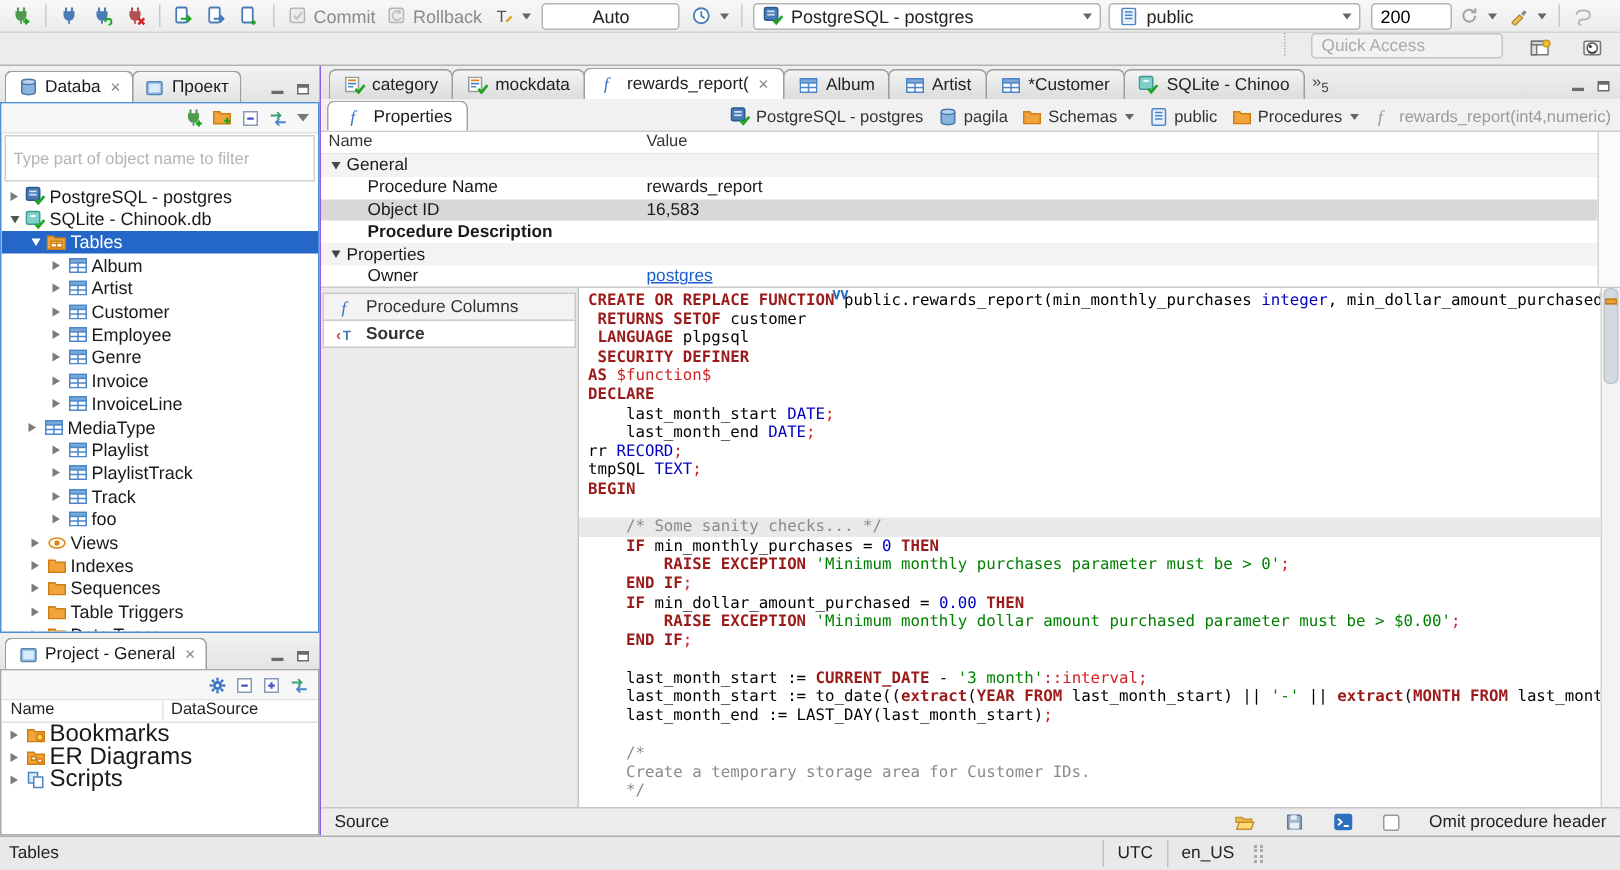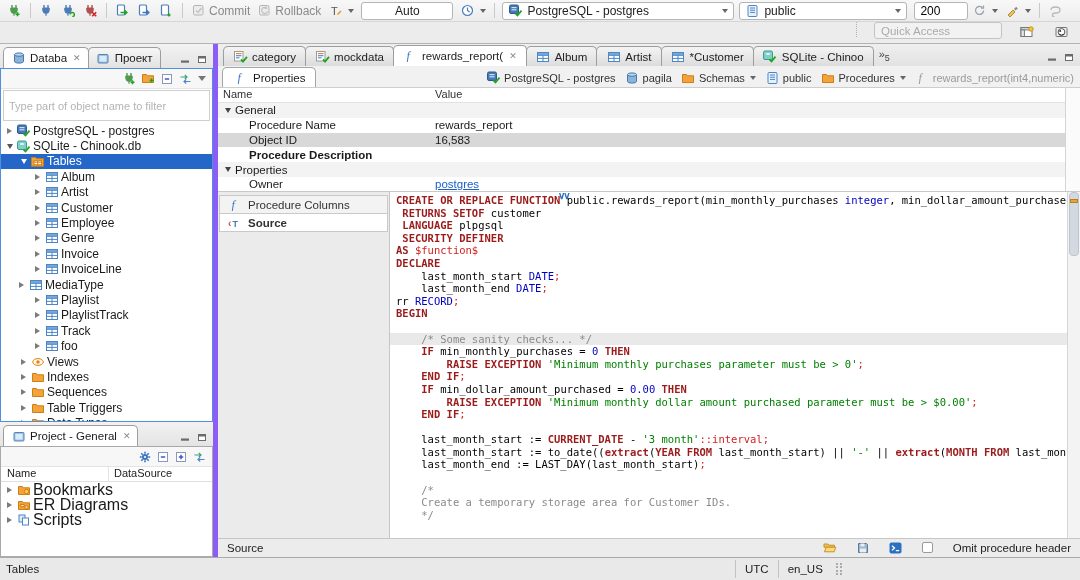--- a/index.html
+++ b/index.html
@@ -48,21 +48,21 @@
   .arr .r{border-top:3.5px solid transparent;border-bottom:3.5px solid transparent;border-left:5px solid #7b7b7b}
   .arr .d{border-left:3.5px solid transparent;border-right:3.5px solid transparent;border-top:5px solid #555}
   .trow.sel .arr .d{border-top-color:#fff}
   .tl{padding:0 4px 0 2px}
   
   .prj{height:135px;display:flex;flex-direction:column}
   .phead{display:flex;height:15px;font-size:11px;color:#222;border-bottom:1px solid #e0e0e0;background:#fff}
   .phead .c1{width:108px;padding-left:6px;border-right:1px solid #e4e4e4}
   .prow{display:flex;align-items:center;height:15.4px;font-size:16px;white-space:nowrap}
   
-  .main{flex:1;display:flex;flex-direction:column;min-width:0;border-left:5px solid #8b5cf6}
+  .main{flex:1;display:flex;flex-direction:column;min-width:0;border-left:1px solid #8b5cf6}
   .etabs{display:flex;align-items:flex-end;height:22px;background:linear-gradient(#efefef,#e2e2e2);padding:2px 3px 0 5px}
   .etab{display:inline-flex;align-items:center;gap:4px;height:20px;padding:0 9px;border:1px solid #9d9d9d;border-bottom:none;border-radius:5px 5px 0 0;background:linear-gradient(#f4f4f4,#dcdcdc);font-size:11.5px;white-space:nowrap;margin-right:-1px;color:#222}
   .etab.active{background:#fff;height:21px}
   .ovf{font-size:11px;color:#444;padding:0 6px 3px 6px}
   .ovf sub{font-size:9px}
   .crumbrow{display:flex;align-items:flex-end;height:22px;background:#f1f1f1;border-bottom:1px solid #cdcdcd;padding:2px 6px 0 4px}
   .proptab{display:inline-flex;align-items:center;gap:5px;height:20px;padding:0 10px;border:1px solid #a5a5a5;border-bottom:none;border-radius:5px 5px 0 0;background:#fff;font-size:11.5px}
   .crumbs{margin-left:auto;display:flex;align-items:center;gap:9px;padding-bottom:3px;font-size:11px;color:#333;white-space:nowrap}
   .crumb{display:inline-flex;align-items:center;gap:3px}
   .crumb.muted{color:#9a9a9a}
@@ -94,21 +94,21 @@
   .s{color:#008000}
   .c{color:#8a8a8a}
   .r{color:#d42020}
   .d{color:#000}
   .ruler{width:13px;flex:0 0 auto;background:#f3f3f3;border-left:1px solid #d6d6d6;position:relative}
   .rtick{position:absolute;top:7px;left:2px;width:8px;height:4px;background:#e8a33d;border:1px solid #bf7f15}
   .rthumb{position:absolute;top:0;left:1px;width:10px;height:64px;background:#d3d9e0;border-radius:4px;border:1px solid #bcc4cd}
   .scrollhint{position:absolute;top:-2px;left:168px;color:#2b6fc0;font-size:10px;letter-spacing:-2px;font-weight:bold}
   
   .ebottom{display:flex;align-items:center;gap:6px;height:19px;background:#ececec;border-top:1px solid #c6c6c6;font-size:11.5px;padding:0 9px;color:#222}
-  .right-tools{margin-left:auto;display:flex;align-items:flex-start;gap:20px}
+  .right-tools{margin-left:auto;display:flex;align-items:flex-end;gap:20px}
   .cbx{width:11px;height:11px;border:1px solid #9a9a9a;background:#fff;border-radius:2px;display:inline-block}
   .status{display:flex;align-items:center;height:23px;background:#e9e9e9;border-top:1px solid #ababab;font-size:11.5px;padding:0 6px;position:relative;color:#222}
   .tzg{position:absolute;left:735px;top:2px;bottom:2px;display:flex;align-items:center}
   .tz{padding:0 9px;border-left:1px solid #c2c2c2;height:100%;display:flex;align-items:center}
   .tz:last-of-type{border-right:1px solid #c2c2c2}
   .grip{width:6px;height:12px;margin-left:4px;border-left:2px dotted #aaa;border-right:2px dotted #aaa}
 </style>
 </head>
 <body>
 
@@ -975,20 +975,21 @@
         <div class="code">
             <div class="cl"><span class="k">CREATE OR REPLACE FUNCTION</span><span class="d"> public.rewards_report(min_monthly_purchases </span><span class="t">integer</span><span class="d">, min_dollar_amount_purchased </span></div>
             <div class="cl"><span class="d"> </span><span class="k">RETURNS SETOF</span><span class="d"> customer</span></div>
             <div class="cl"><span class="d"> </span><span class="k">LANGUAGE</span><span class="d"> plpgsql</span></div>
             <div class="cl"><span class="d"> </span><span class="k">SECURITY DEFINER</span></div>
             <div class="cl"><span class="k">AS</span><span class="r"> $function$</span></div>
             <div class="cl"><span class="k">DECLARE</span></div>
             <div class="cl"><span class="d">    last_month_start </span><span class="t">DATE</span><span class="r">;</span></div>
             <div class="cl"><span class="d">    last_month_end </span><span class="t">DATE</span><span class="r">;</span></div>
             <div class="cl"><span class="d">rr </span><span class="t">RECORD</span><span class="r">;</span></div>
+            <div class="cl"><span class="d">tmpSQL </span><span class="t">TEXT</span><span class="r">;</span></div>
             <div class="cl"><span class="k">BEGIN</span></div>
             <div class="cl">&nbsp;</div>
             <div class="cl hl"><span class="c">    /* Some sanity checks... */</span></div>
             <div class="cl"><span class="d">    </span><span class="k">IF</span><span class="d"> min_monthly_purchases = </span><span class="t">0</span><span class="d"> </span><span class="k">THEN</span></div>
             <div class="cl"><span class="d">        </span><span class="k">RAISE EXCEPTION</span><span class="d"> </span><span class="s">'Minimum monthly purchases parameter must be &gt; 0'</span><span class="r">;</span></div>
             <div class="cl"><span class="d">    </span><span class="k">END IF</span><span class="r">;</span></div>
             <div class="cl"><span class="d">    </span><span class="k">IF</span><span class="d"> min_dollar_amount_purchased = </span><span class="t">0.00</span><span class="d"> </span><span class="k">THEN</span></div>
             <div class="cl"><span class="d">        </span><span class="k">RAISE EXCEPTION</span><span class="d"> </span><span class="s">'Minimum monthly dollar amount purchased parameter must be &gt; $0.00'</span><span class="r">;</span></div>
             <div class="cl"><span class="d">    </span><span class="k">END IF</span><span class="r">;</span></div>
             <div class="cl">&nbsp;</div>

